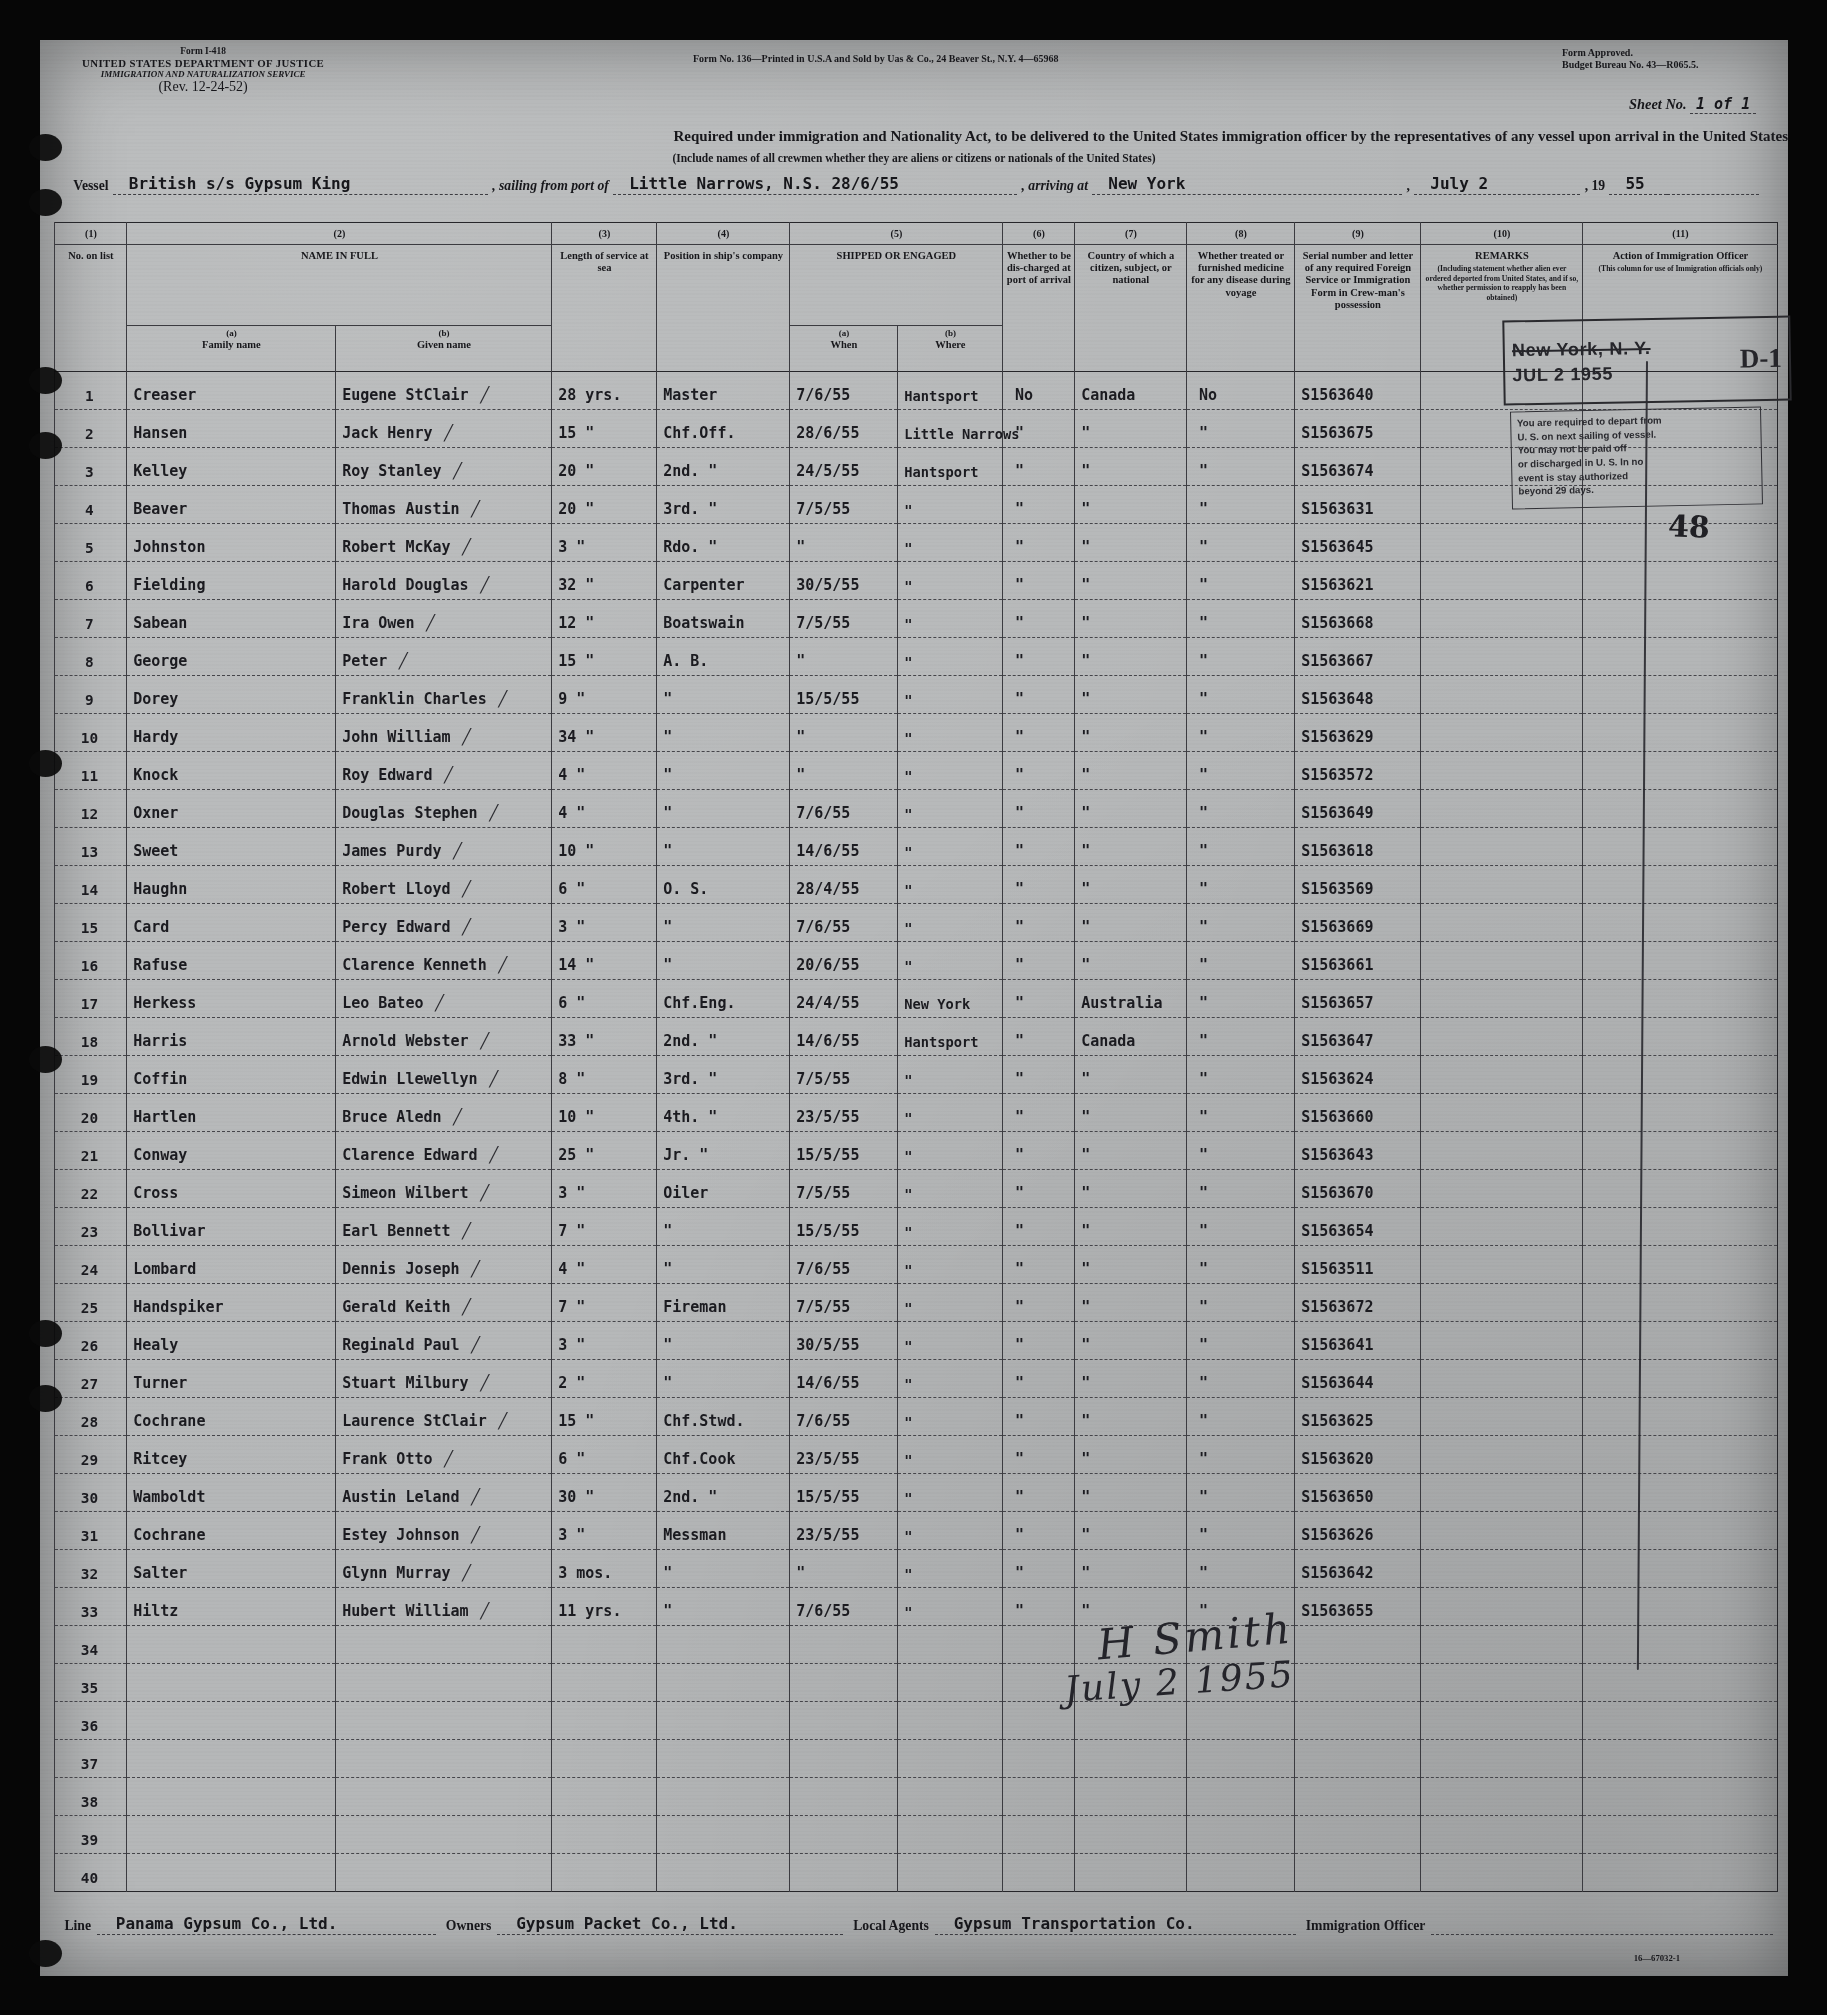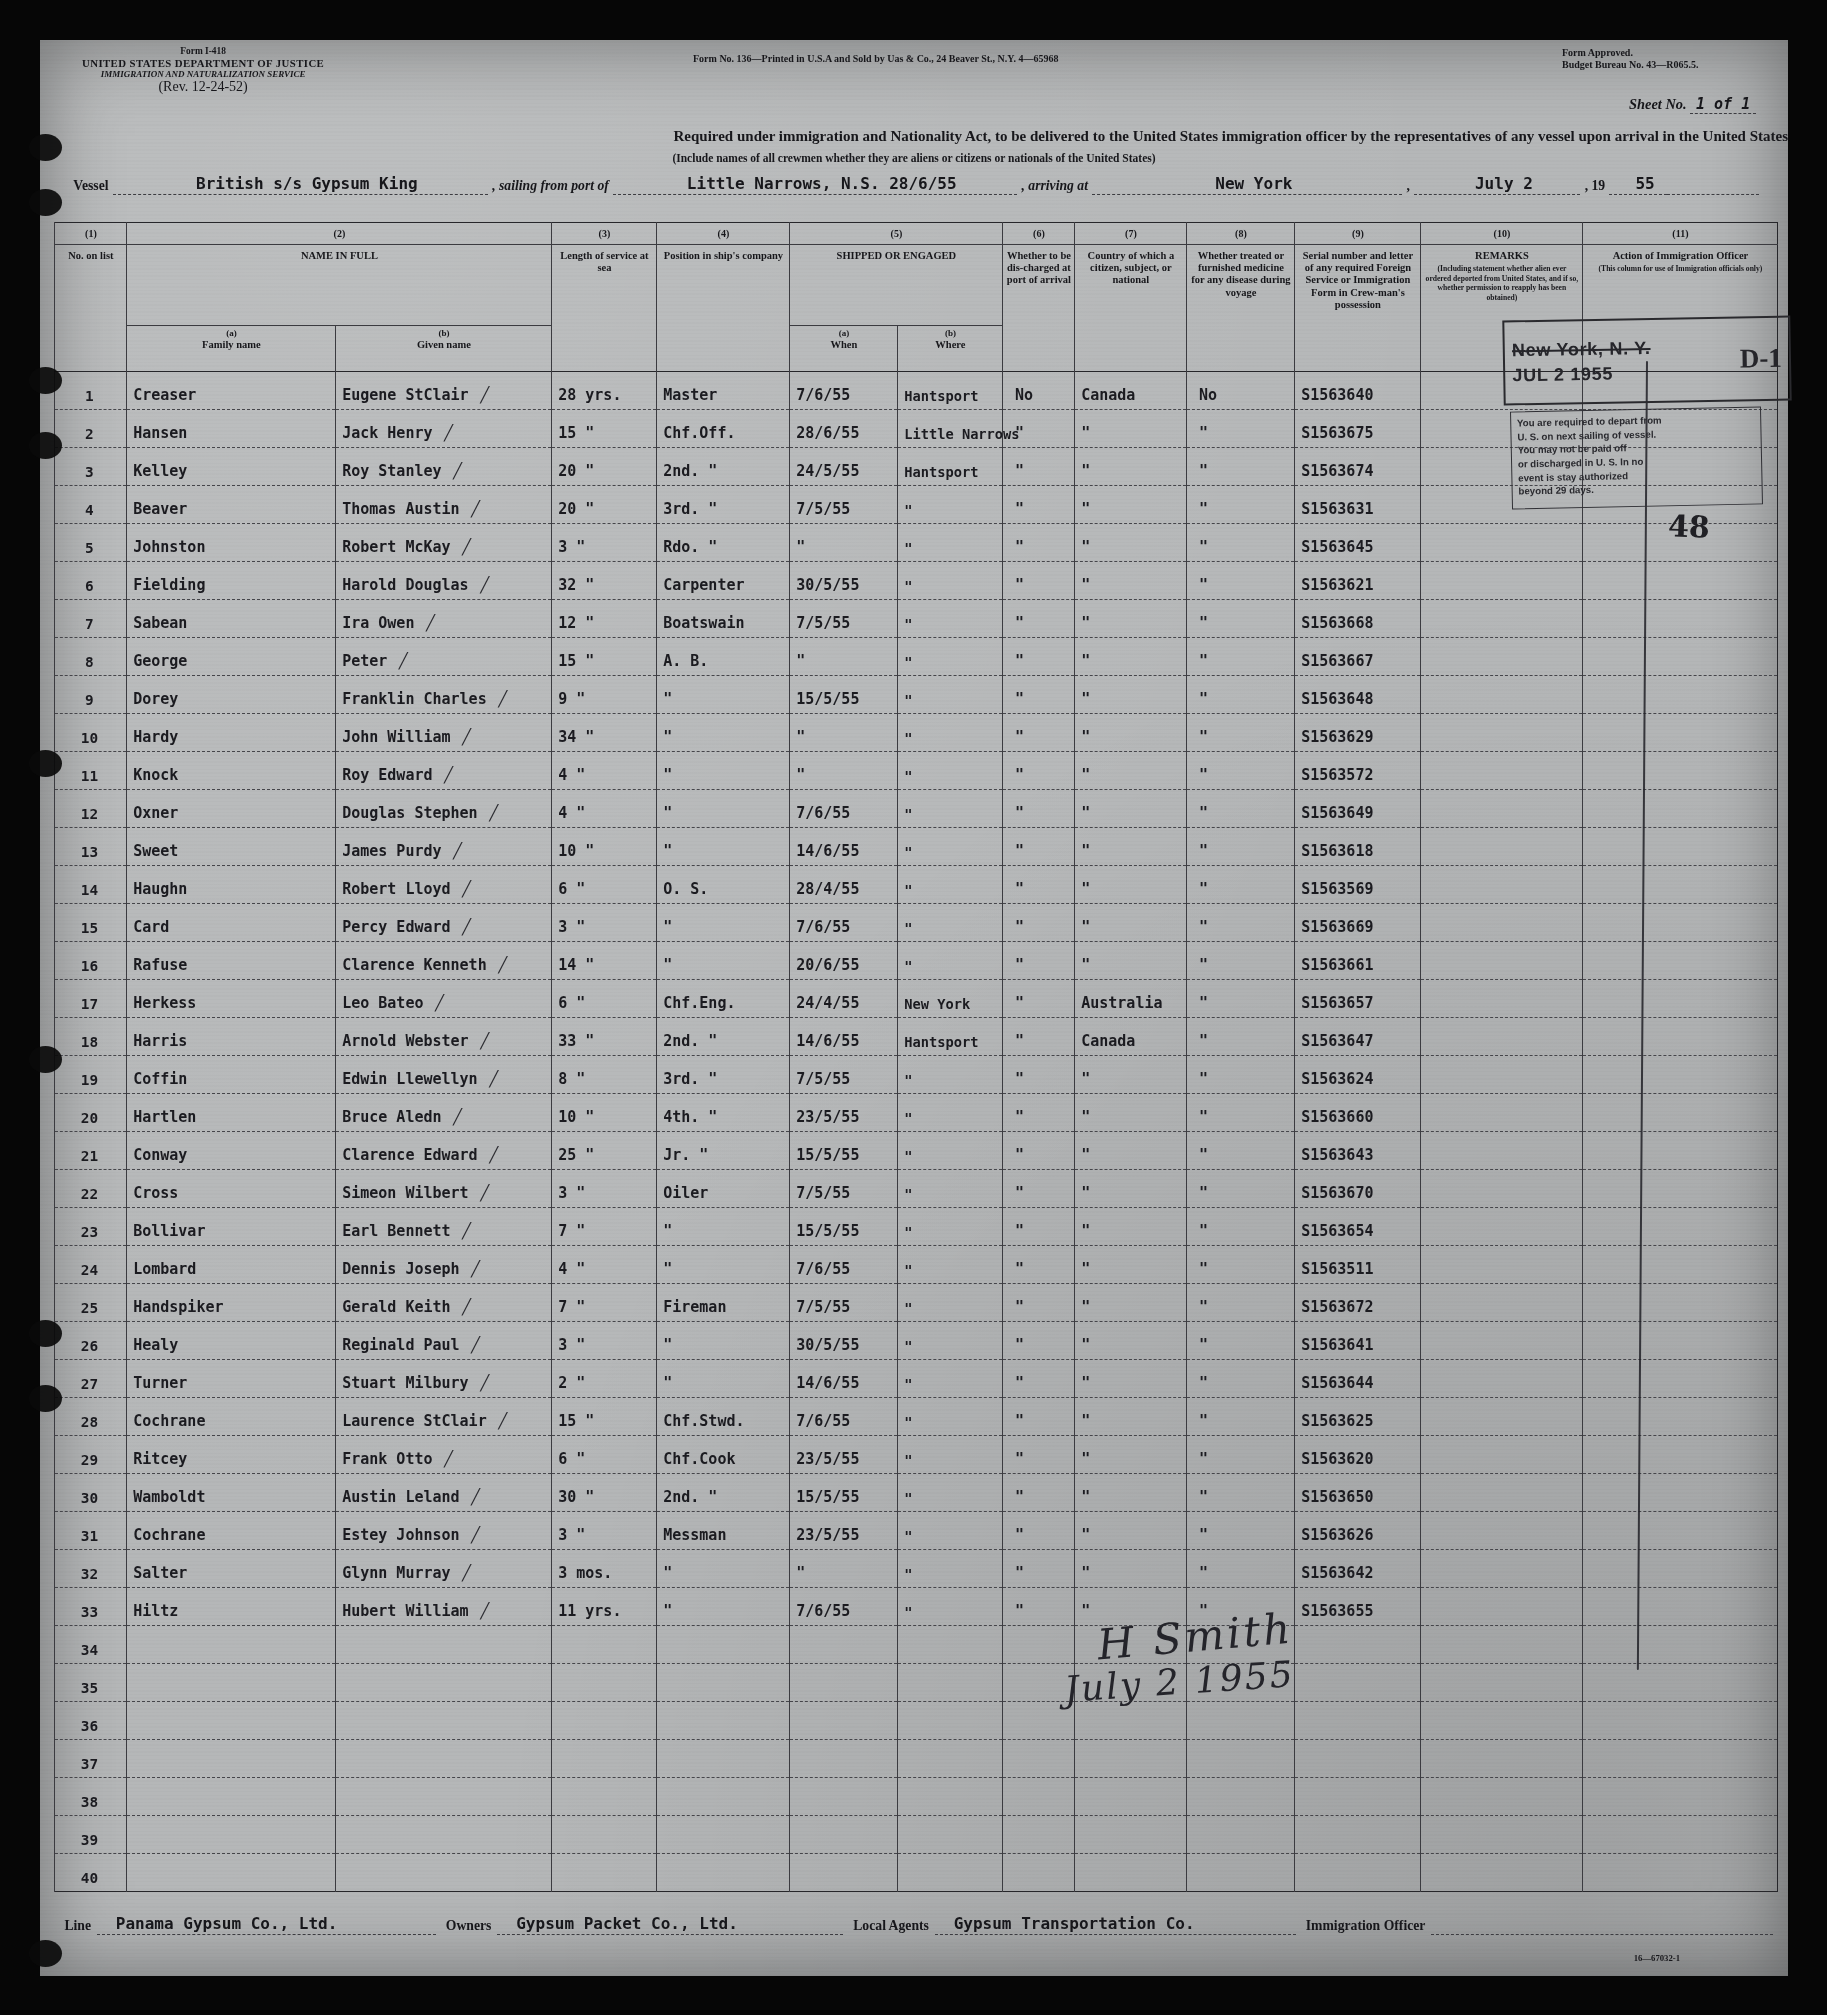--- a/index.html
+++ b/index.html
@@ -42,21 +42,21 @@
 
   .req-line  { position:absolute; left:0; top:88px; width:100%; text-align:right; font-size:15px; font-weight:bold; }
   .inc-line  { position:absolute; left:0; top:112px; width:100%; text-align:center; font-size:11.5px; font-weight:bold; }
 
   .vessel-line {
     position:absolute; left:29px; top:134px; width:1690px;
     display:flex; align-items:flex-end; font-size:13.7px;
   }
   .vessel-line .lbl { font-style:italic; font-weight:bold; white-space:nowrap; padding:0 4.3px 1.4px 4.3px; }
   .vessel-line .lbl.up { font-style:normal;text-align:center; }
-  .vessel-line .val { font-size:16px; padding:0 2.9px 1.4px 16px; white-space:nowrap;text-align:center; }
+  .vessel-line .val { font-size:16px; padding:0 2.9px 1.4px 16px; white-space:nowrap; }
   .vessel-line .fill { flex:1; }
 
   
   table.manifest {
     position:absolute; left:14.4px; top:182px; width:1719px;
     border-collapse:collapse; table-layout:fixed;
     border:1.4px solid #26262a;
   }
   .manifest th, .manifest td { border-left:0.7px solid #3b3b40; overflow:hidden; }
   tr.row-nums { height:21.6px; }

